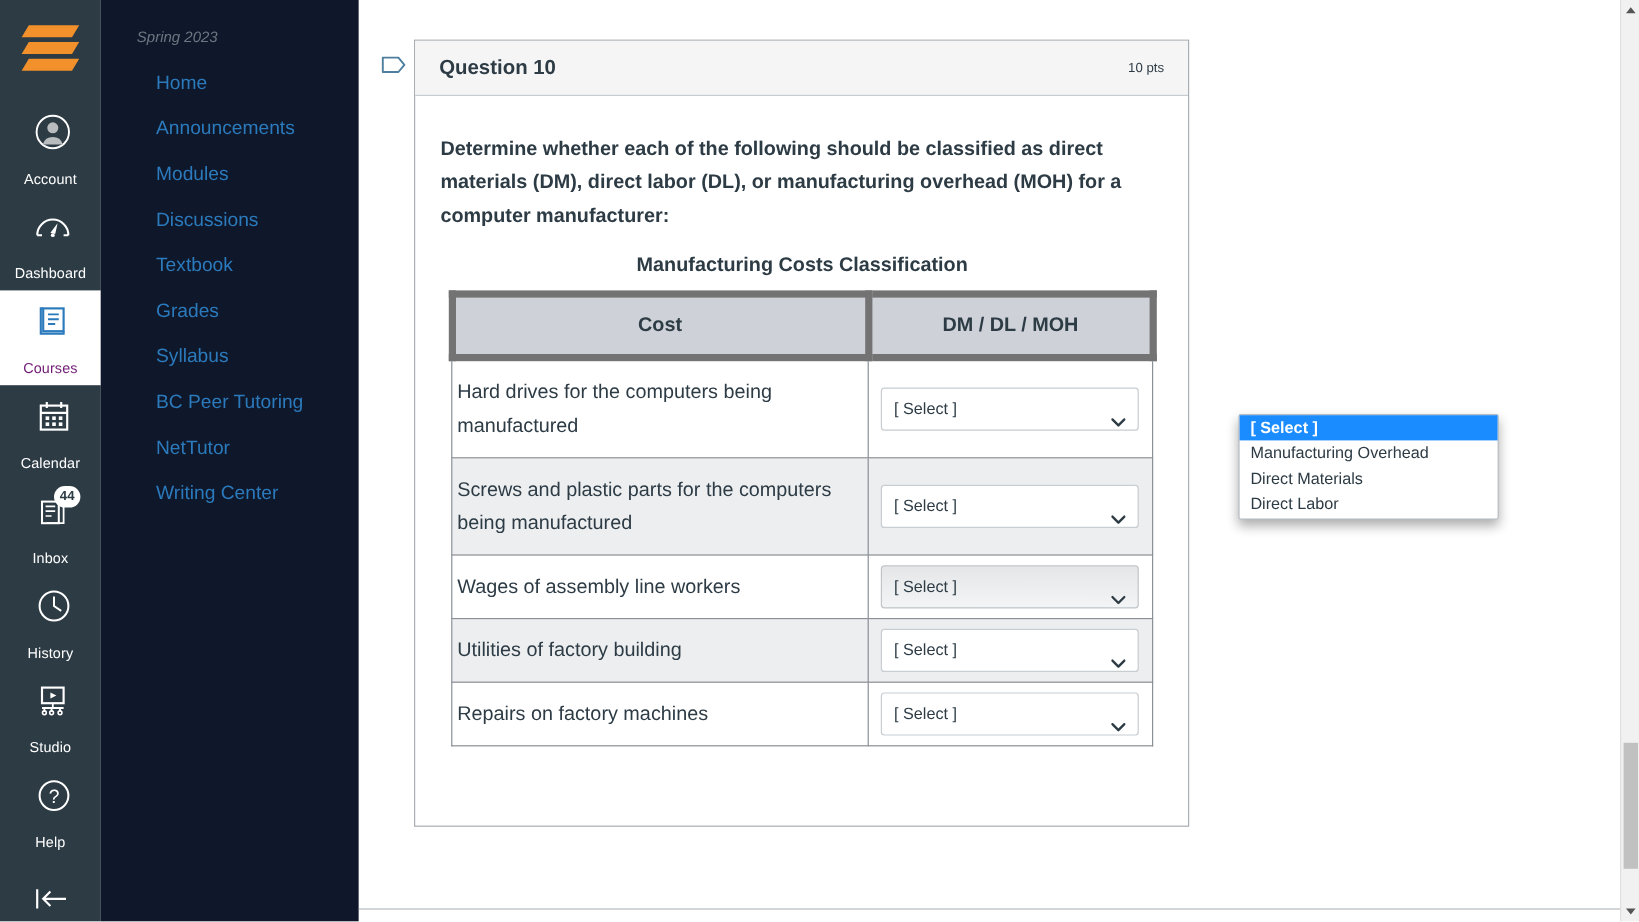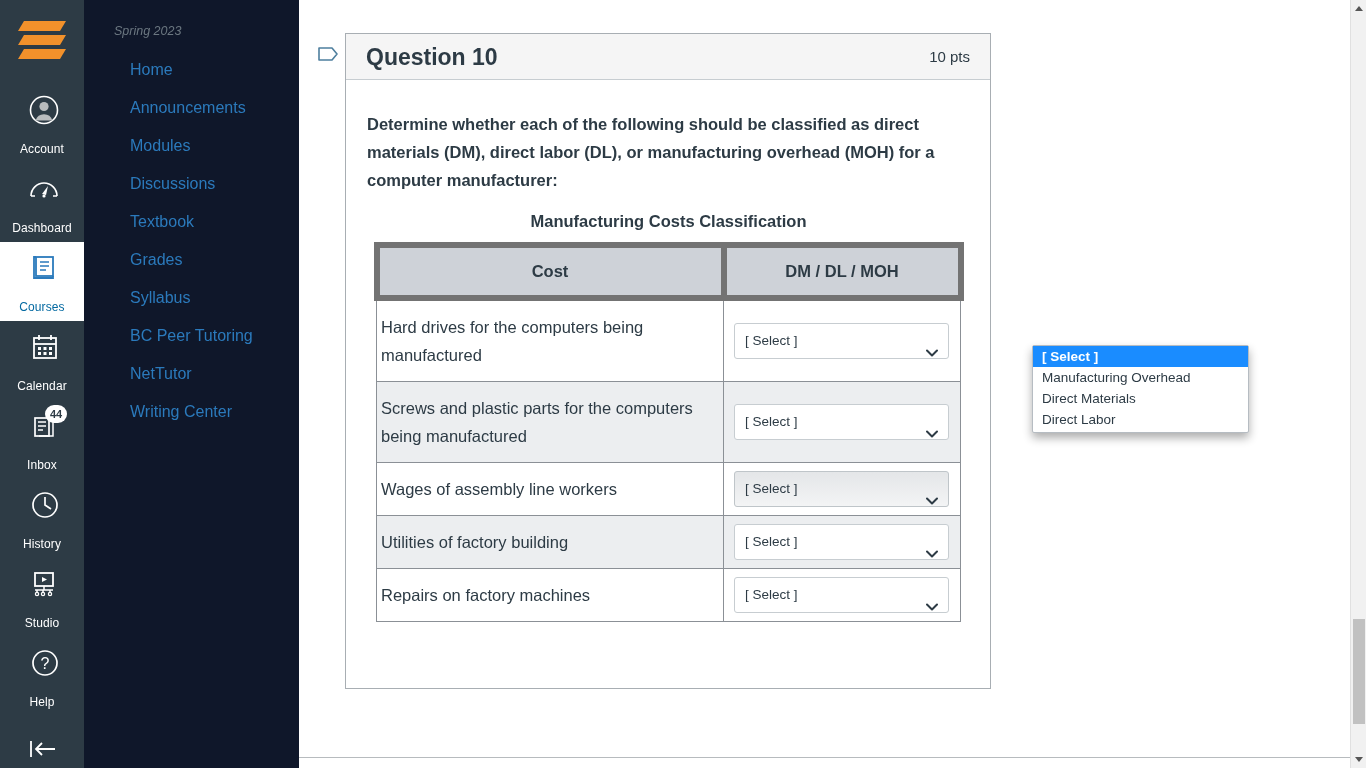--- a/index.html
+++ b/index.html
@@ -25,21 +25,21 @@
   .gn-item {
     width: 84px; padding: 9px 0 7px;
     display: flex; flex-direction: column; align-items: center; justify-content: center;
     color: #ffffff; text-decoration: none; cursor: pointer;
   }
   .gn-item .gn-label {
     font-size: 12px; line-height: 14px; margin-top: 15px; color:#ffffff;
     letter-spacing: .1px;
   }
   .gn-item.active { background: #ffffff; }
-  .gn-item.active .gn-label { color: #0369a1; }
+  .gn-item.active .gn-label { color: #701a75; }
   .gn-icon { position: relative; width: 34px; height: 34px; display:flex; align-items:center; justify-content:flex-end; }
   .gn-icon svg { display:block; }
   .gn-badge {
     position: absolute; top: -4px; right: -8px;
     min-width: 22px; height: 18px; padding: 0 4px;
     background: #ffffff; color: #2D3B45;
     border-radius: 9px;
     font-size: 11px; line-height: 18px; text-align: center; font-weight: bold;
   }
   .gn-collapse {
@@ -79,22 +79,22 @@
     width: 646px;
     border: 1px solid #a8aeb3;
     background: #ffffff;
   }
   .q-header {
     display: flex; align-items: center; justify-content: space-between;
     background: #f5f5f5;
     border-bottom: 1px solid #c7cdd1;
     padding: 13px 20px 12px 20px;
   }
-  .q-title { font-size: 23px; font-weight: bold; color: #2D3B45; line-height: 20px; }
-  .q-points { font-size: 15px; color: #2D3B45; line-height: 20px; }
+  .q-title { font-size: 17px; font-weight: bold; color: #2D3B45; line-height: 20px; }
+  .q-points { font-size: 11px; color: #2D3B45; line-height: 20px; }
 
   .q-body { padding: 30px 20px 40px 21px; min-height: 608px; position: relative; }
 
   .q-prompt {
     font-size: 16.5px; font-weight: bold; color: #2D3B45;
     line-height: 28px; margin: 0 0 14px 0; max-width: 608px;
   }
   .tbl-caption {
     text-align: center; font-weight: bold; font-size: 16.5px;
     color: #2D3B45; margin: 18px 0 11px 0;

